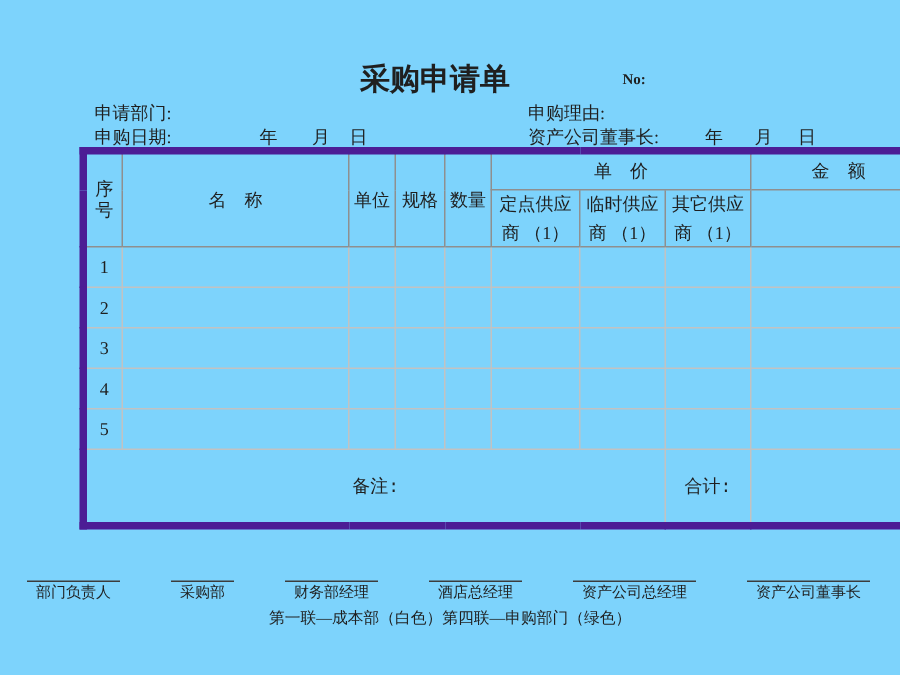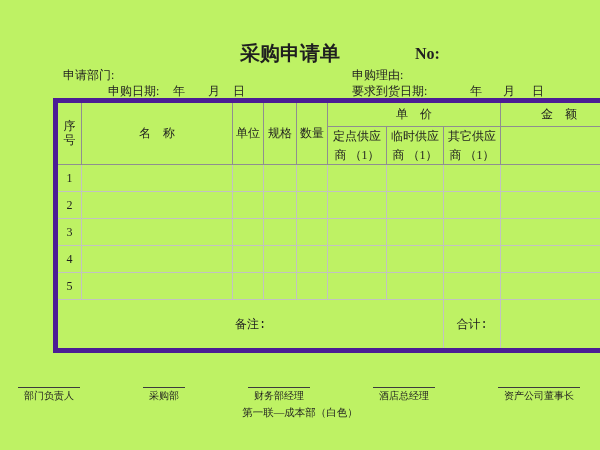--- a/index.html
+++ b/index.html
@@ -1,30 +1,30 @@
 <!DOCTYPE html>
 <html><head>
 <meta charset="utf-8">
 <style>
   html,body{margin:0;padding:0;background:#ffffff;}
   .page{
     position:relative;
     width:600px;height:450px;
-    background:#bef264;
+    background:#7dd3fc;
     font-family:"Liberation Serif","DejaVu Serif",serif;
     color:#1f1f1f;
     overflow:hidden;
   }
   .abs{position:absolute;white-space:nowrap;}
   .title{
     font-family:"Liberation Sans","DejaVu Sans",sans-serif;
     font-weight:700;font-size:20px;line-height:20px;
     letter-spacing:0px;margin:0;
   }
-  .no{font-weight:700;font-size:16px;line-height:14px;}
+  .no{font-weight:700;font-size:10px;line-height:14px;}
   .hfield{font-size:12px;line-height:13px;}
   
   table.form{
     position:absolute;left:17px;top:98px;
     width:564px;border-collapse:collapse;table-layout:fixed;
     border:5px solid #4c1d95;
     margin-left:36px;
   }
   table.form th,table.form td{
     border:1px solid #c2c2c2;
@@ -67,26 +67,26 @@
 <body>
 
 <div class="page">
 
   <h1 class="abs title" style="left:240px;top:43px;">采购申请单</h1>
   <span class="abs no" style="left:415px;top:47px;">No:</span>
 
   <span class="abs hfield" style="left:63px;top:69px;text-align:center;">申请部门:</span>
   <span class="abs hfield" style="left:352px;top:69px;">申购理由:</span>
 
-  <span class="abs hfield" style="left:63px;top:85px;margin-left:45px;">申购日期:</span>
+  <span class="abs hfield" style="left:63px;top:85px;">申购日期:</span>
   <span class="abs hfield" style="left:173px;top:85px;">年</span>
   <span class="abs hfield" style="left:208px;top:85px;">月</span>
   <span class="abs hfield" style="left:233px;top:85px;">日</span>
 
-  <span class="abs hfield" style="left:352px;top:85px;">要求到货日期:</span>
+  <span class="abs hfield" style="left:352px;top:85px;">资产公司董事长:</span>
   <span class="abs hfield" style="left:470px;top:85px;">年</span>
   <span class="abs hfield" style="left:503px;top:85px;">月</span>
   <span class="abs hfield" style="left:532px;top:85px;">日</span>
 
   <table class="form">
     <colgroup>
       <col style="width:26px">
         <col style="width:151px">
         <col style="width:31px">
       <col style="width:33px">
@@ -178,20 +178,22 @@
         <td></td>
       </tr>
     </tbody>
   </table>
 
   <div class="sig-row">
     <span class="sig">部门负责人</span>
     <span class="sig">采购部</span>
     <span class="sig">财务部经理</span>
     <span class="sig">酒店总经理</span>
+    <span class="sig">资产公司总经理</span>
     <span class="sig">资产公司董事长</span>
   </div>
 
   <div class="copies-row">
     <span>第一联—成本部（白色）</span>
+    <span>第四联—申购部门（绿色）</span>
   </div>
 
 </div>
 
 </body></html>

